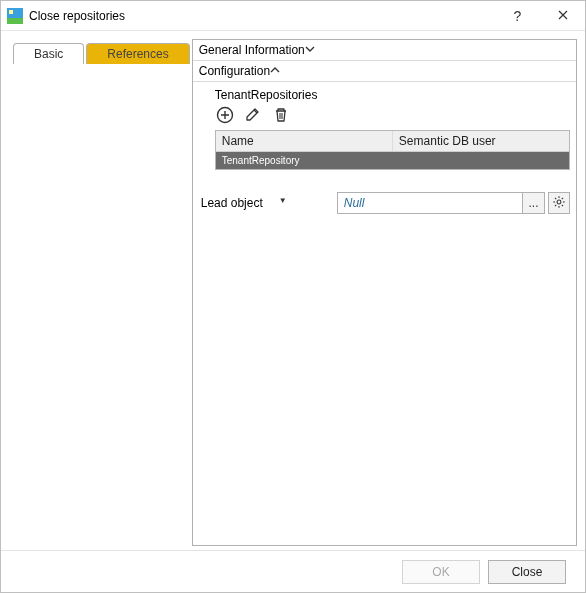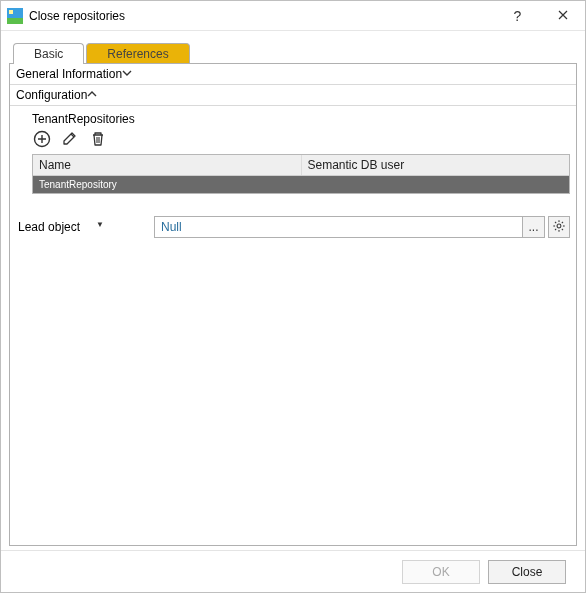--- a/index.html
+++ b/index.html
@@ -37,21 +37,21 @@
   .title-spacer { flex: 1; }
   .title-btn {
     width: 45px; height: 30px;
     display: flex; align-items: center; justify-content: center;
     color: #333;
   }
 
   .content {
     flex: 1;
     display: flex;
-    flex-direction: column;
+    flex-direction: row;
     padding: 8px 8px 4px 8px;
   }
 
   .tabs-row {
     display: flex;
     align-items: flex-end;
     height: 24px;
     margin-left: 4px;
   }
   .tab {
@@ -162,20 +162,21 @@
   .lead-input-wrap {
     flex: 1;
     display: flex;
     align-items: stretch;
     height: 22px;
   }
   .lead-input {
     flex: 1;
     border: 1px solid #b0b0b0;
     padding: 2px 6px;
+    font-style: italic;
     color: #2a6f9e;
     background: #fff;
     font-size: 12px;
     outline: none;
   }
   .ellipsis-btn {
     width: 22px;
     border: 1px solid #b0b0b0;
     border-left: none;
     background: #f3f3f3;

